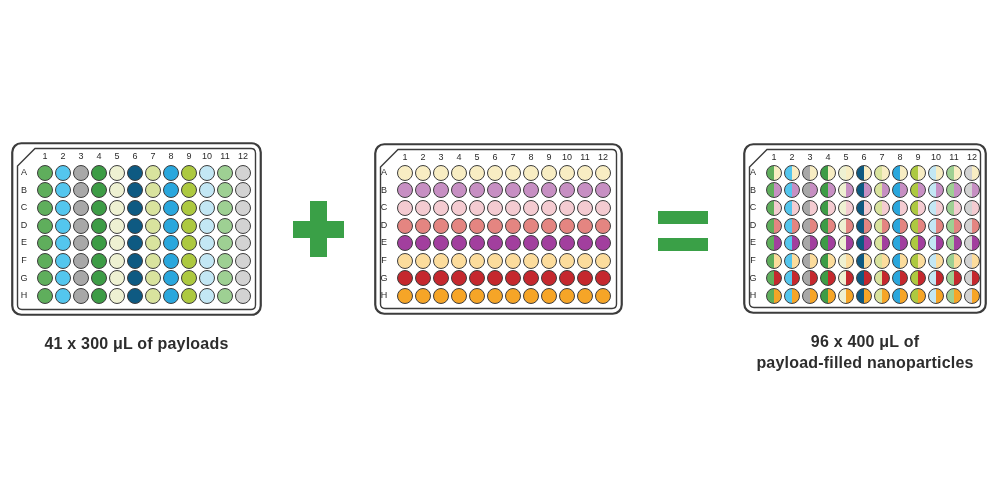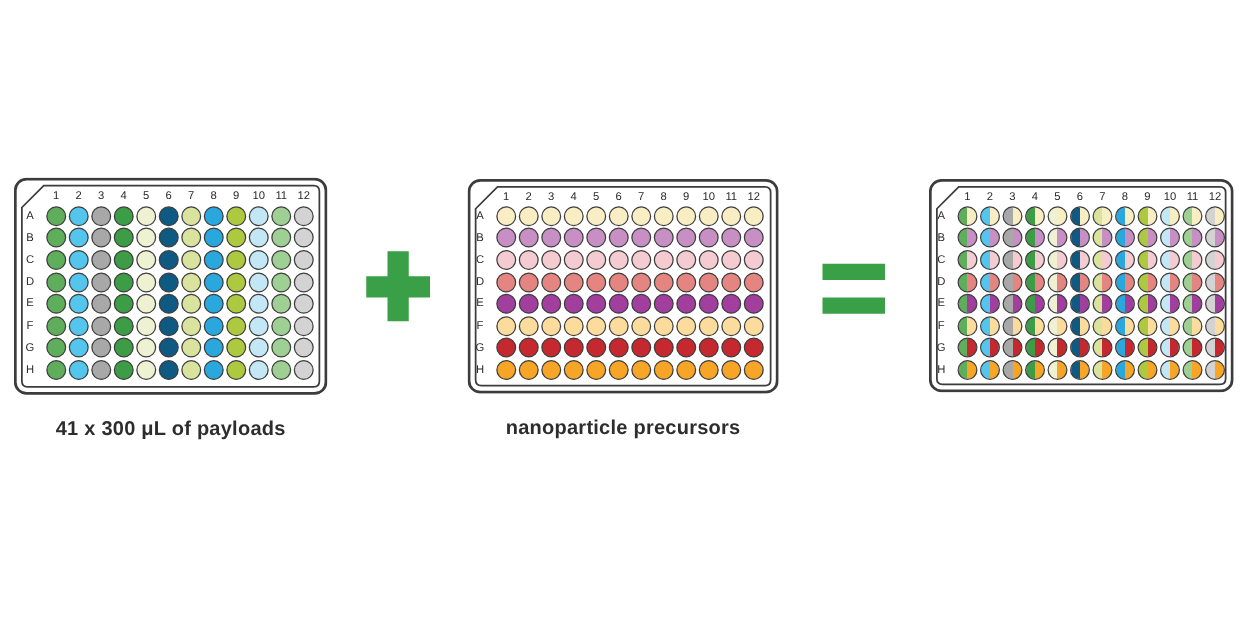--- a/index.html
+++ b/index.html
@@ -323,21 +323,20 @@
           <div class="well" style="border-color: rgb(62, 62, 62); background: rgb(246, 165, 39);"></div>
           <div class="well" style="border-color: rgb(62, 62, 62); background: rgb(246, 165, 39);"></div>
           <div class="well" style="border-color: rgb(62, 62, 62); background: rgb(246, 165, 39);"></div>
           <div class="well" style="border-color: rgb(62, 62, 62); background: rgb(246, 165, 39);"></div>
           <div class="well" style="border-color: rgb(62, 62, 62); background: rgb(246, 165, 39);"></div>
           <div class="well" style="border-color: rgb(62, 62, 62); background: rgb(246, 165, 39);"></div>
           <div class="well" style="border-color: rgb(62, 62, 62); background: rgb(246, 165, 39);"></div>
         </div>
     </div>
     <div class="caption" style="top: 189px; color: rgb(45, 45, 45);">
-        <span>nanoparticle precursors</span>
       </div>
   </div>
 
   <div class="op equals" style="left:658px; top:211px;" title="=">
     <div class="eq-bar" style="background: rgb(58, 160, 71);"></div>
     <div class="eq-bar" style="background: rgb(58, 160, 71);"></div>
   </div>
 
   <div class="plate-block" style="left: 743px; top: 143px; width: 244px;">
     <div class="plate" style="width: 244px; height: 171px;">
@@ -463,15 +462,19 @@
           <div class="well" style="border-color: rgb(62, 62, 62); background: linear-gradient(90deg, rgb(238, 241, 210) 0px, rgb(238, 241, 210) 50%, rgb(246, 165, 39) 50%, rgb(246, 165, 39) 100%);"></div>
           <div class="well" style="border-color: rgb(62, 62, 62); background: linear-gradient(90deg, rgb(14, 90, 130) 0px, rgb(14, 90, 130) 50%, rgb(246, 165, 39) 50%, rgb(246, 165, 39) 100%);"></div>
           <div class="well" style="border-color: rgb(62, 62, 62); background: linear-gradient(90deg, rgb(217, 227, 158) 0px, rgb(217, 227, 158) 50%, rgb(246, 165, 39) 50%, rgb(246, 165, 39) 100%);"></div>
           <div class="well" style="border-color: rgb(62, 62, 62); background: linear-gradient(90deg, rgb(42, 167, 221) 0px, rgb(42, 167, 221) 50%, rgb(246, 165, 39) 50%, rgb(246, 165, 39) 100%);"></div>
           <div class="well" style="border-color: rgb(62, 62, 62); background: linear-gradient(90deg, rgb(173, 201, 64) 0px, rgb(173, 201, 64) 50%, rgb(246, 165, 39) 50%, rgb(246, 165, 39) 100%);"></div>
           <div class="well" style="border-color: rgb(62, 62, 62); background: linear-gradient(90deg, rgb(195, 231, 244) 0px, rgb(195, 231, 244) 50%, rgb(246, 165, 39) 50%, rgb(246, 165, 39) 100%);"></div>
           <div class="well" style="border-color: rgb(62, 62, 62); background: linear-gradient(90deg, rgb(158, 208, 147) 0px, rgb(158, 208, 147) 50%, rgb(246, 165, 39) 50%, rgb(246, 165, 39) 100%);"></div>
           <div class="well" style="border-color: rgb(62, 62, 62); background: linear-gradient(90deg, rgb(211, 211, 211) 0px, rgb(211, 211, 211) 50%, rgb(246, 165, 39) 50%, rgb(246, 165, 39) 100%);"></div>
         </div>
     </div>
+    <div class="caption" style="top: 188px; color: rgb(45, 45, 45);">
+        <span>96 x 400 μL of</span>
+        <span>payload-filled nanoparticles</span>
+      </div>
   </div>
 
 </div>
 
 </body></html>

